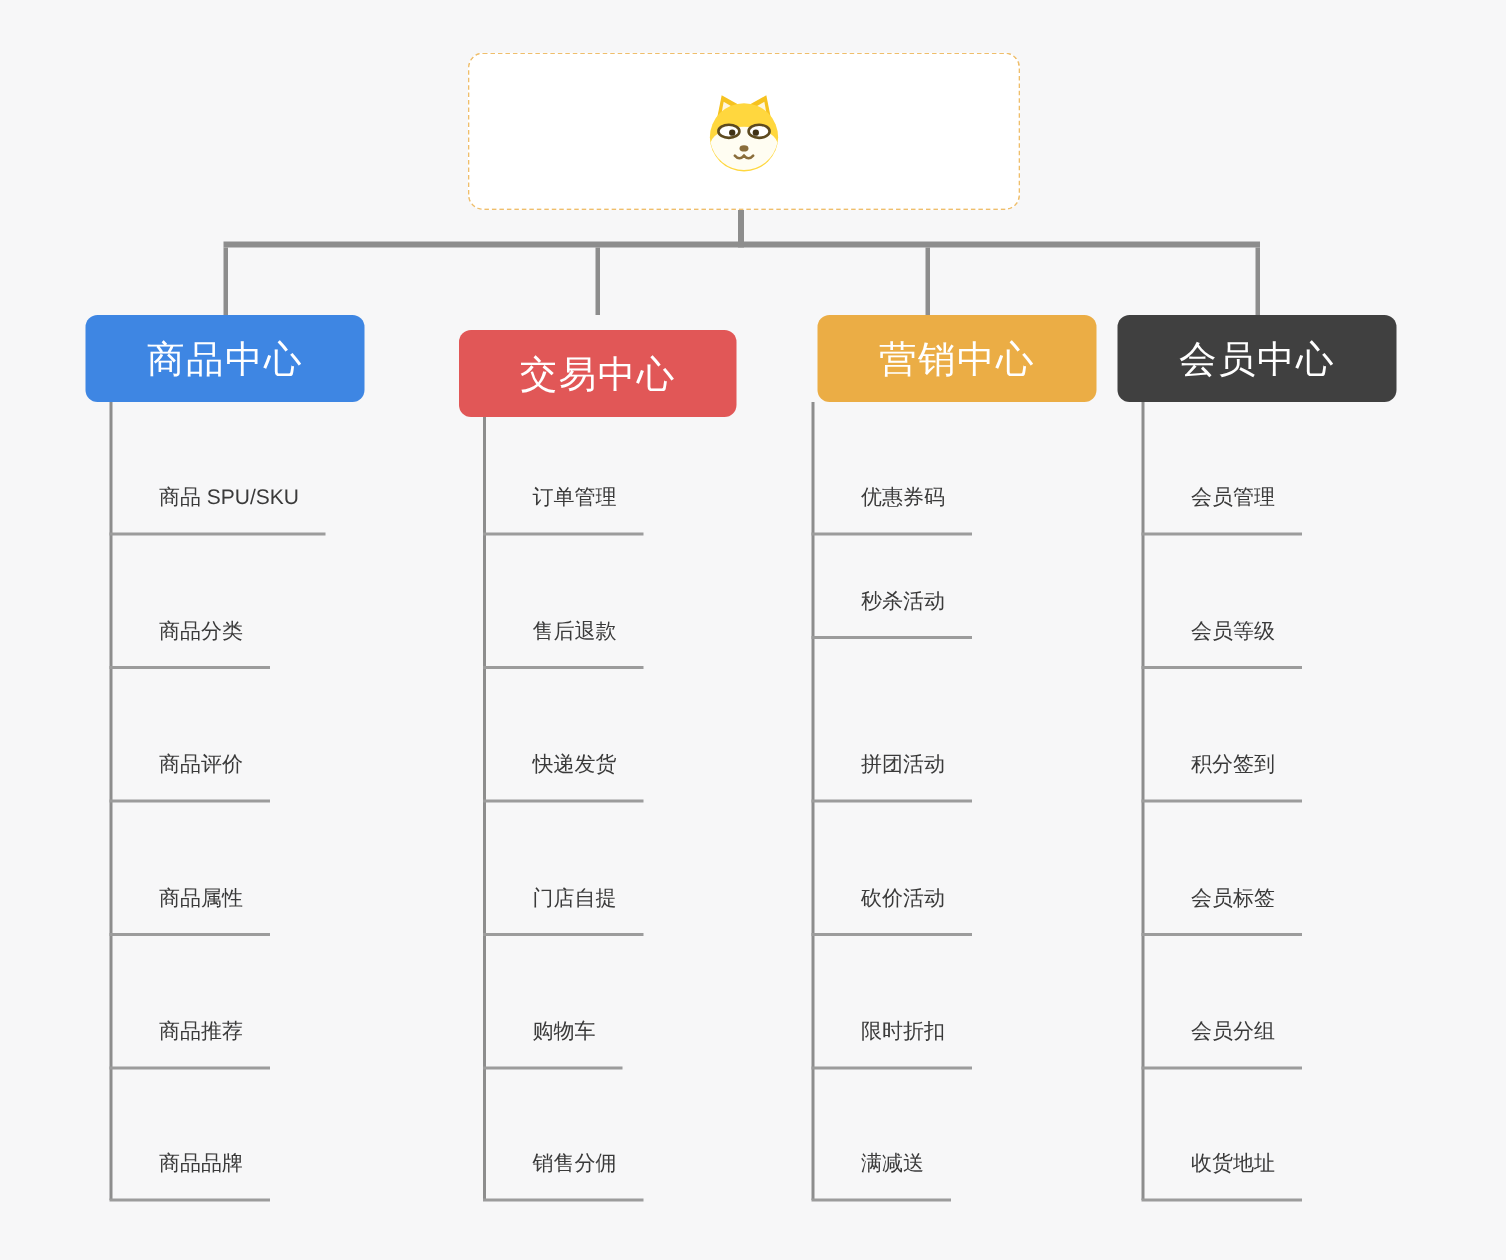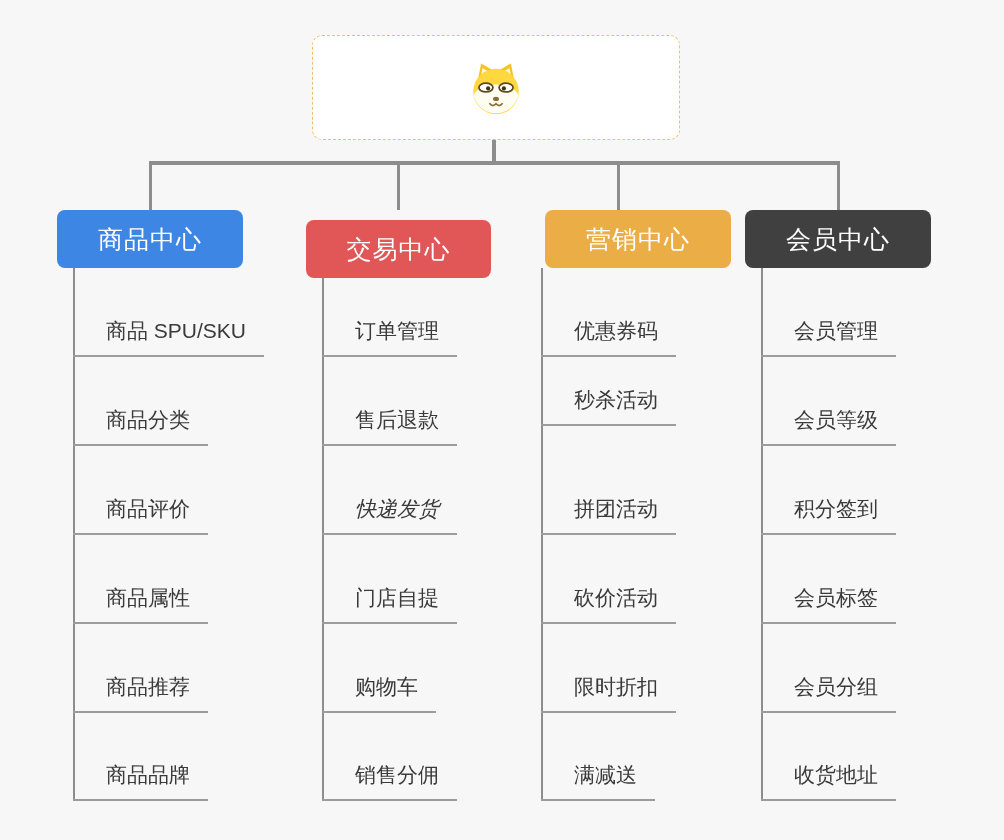--- a/index.html
+++ b/index.html
@@ -45,21 +45,21 @@
     cursor:default;
   }
   
   .child-topic{
     position:absolute;
     box-sizing:border-box;
     height:44px;
     line-height:36px;
     padding:0 18px 6px 33px;
     border-bottom:2px solid #9c9c9c;
-    font-size:21px;
+    font-size:14px;
     color:#3a3a3a;
     white-space:nowrap;
   }
 </style>
 </head>
 <body>
 
 <div id="canvas">
 
   <div class="root-node">
@@ -100,21 +100,21 @@
       <div class="child-topic" style="left: 73px; top: 402px;">商品分类</div>
       <div class="child-topic" style="left: 73px; top: 491px;">商品评价</div>
       <div class="child-topic" style="left: 73px; top: 580px;">商品属性</div>
       <div class="child-topic" style="left: 73px; top: 669px;">商品推荐</div>
       <div class="child-topic" style="left: 73px; top: 757px;">商品品牌</div>
       <div class="branch-header" style="left: 306px; width: 185px; background: rgb(225, 87, 87); margin-top: 10px;">
       <span>交易中心</span>
     </div>
       <div class="child-topic" style="left: 322px; top: 313px;">订单管理</div>
       <div class="child-topic" style="left: 322px; top: 402px; text-align: right;">售后退款</div>
-      <div class="child-topic" style="left: 322px; top: 491px; font-style: italic;">快递发货</div>
+      <div class="child-topic" style="left: 322px; top: 491px;">快递发货</div>
       <div class="child-topic" style="left: 322px; top: 580px;">门店自提</div>
       <div class="child-topic" style="left: 322px; top: 669px;">购物车</div>
       <div class="child-topic" style="left: 322px; top: 757px;">销售分佣</div>
       <div class="branch-header" style="left: 525px; width: 186px; background: rgb(235, 173, 69); margin-left: 20px;">
       <span>营销中心</span>
     </div>
       <div class="child-topic" style="left: 541px; top: 313px;">优惠券码</div>
       <div class="child-topic" style="left: 541px; top: 382px;">秒杀活动</div>
       <div class="child-topic" style="left: 541px; top: 491px;">拼团活动</div>
       <div class="child-topic" style="left: 541px; top: 580px;">砍价活动</div>

